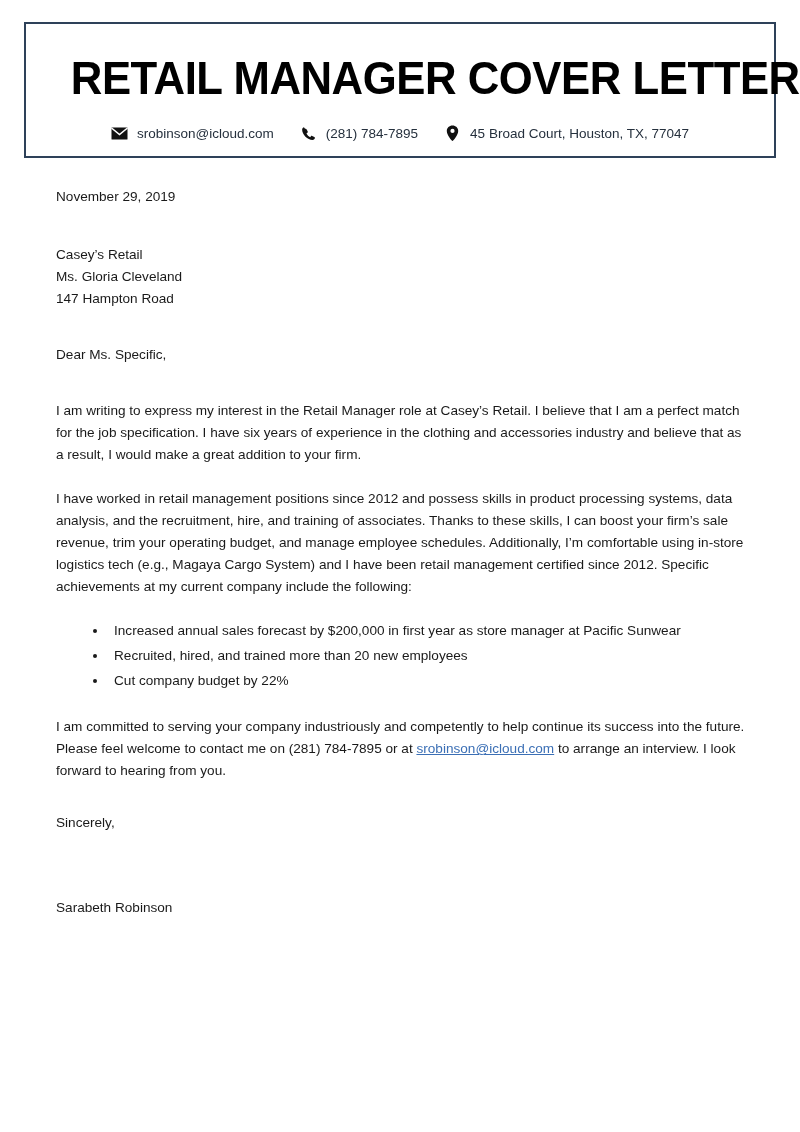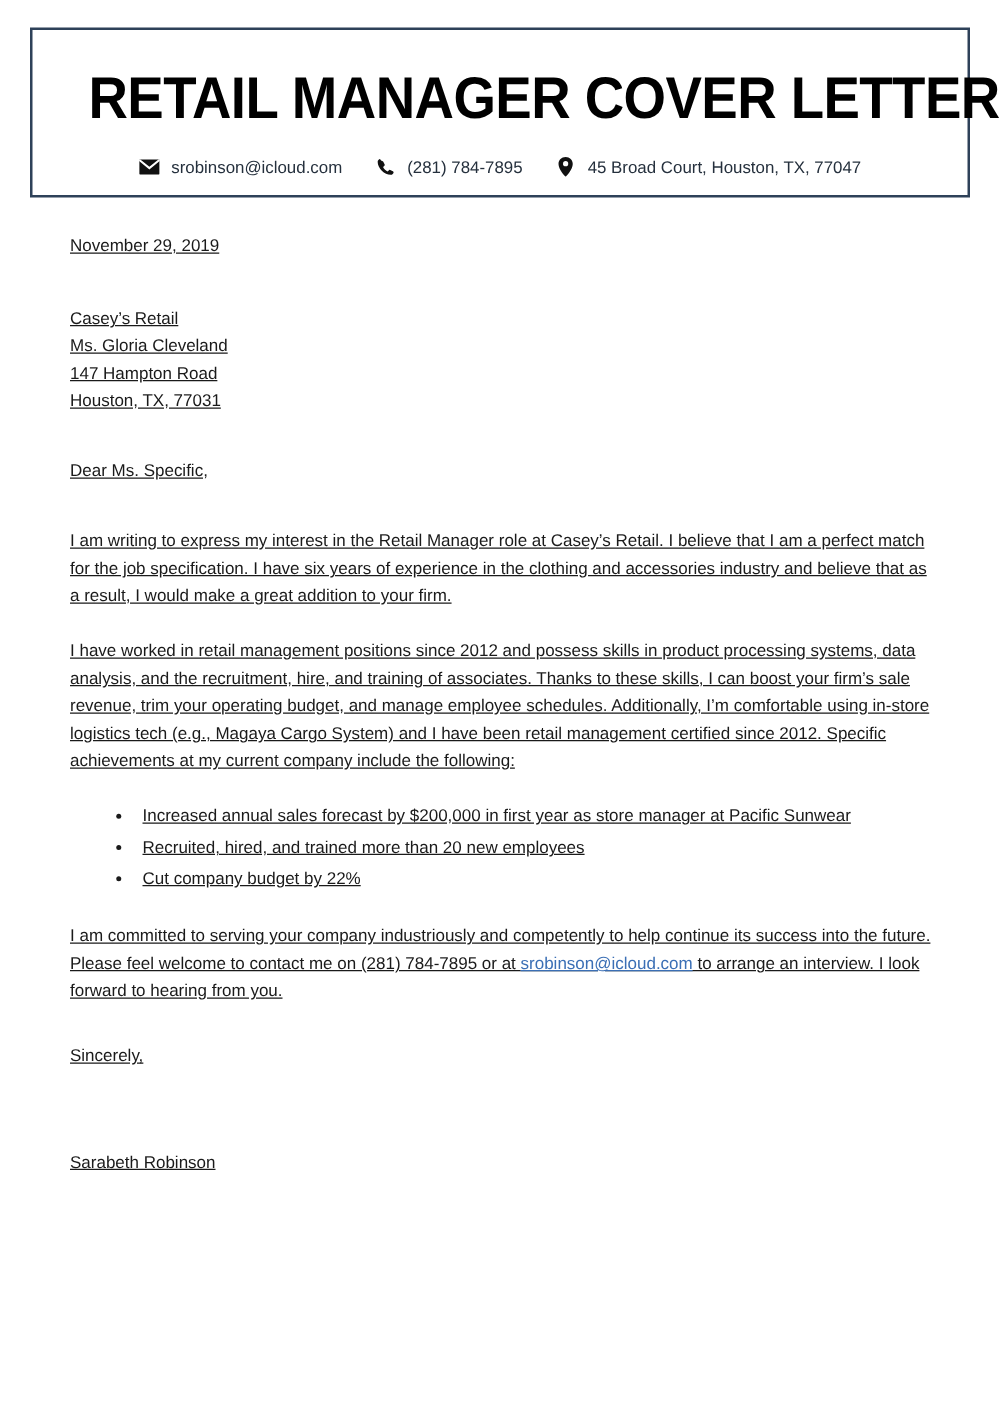--- a/index.html
+++ b/index.html
@@ -70,21 +70,20 @@
     flex: 0 0 auto;
   }
   .contact-item .ico svg { display: block; }
 
   
   .body-wrap {
     padding: 0 30px 0 32px;
     font-size: 13.6px;
     line-height: 1.62;
     color: #1a1a1a;
-    text-decoration: underline;
   }
 
   .date {
     margin: 0 0 36px 0;
   }
 
   .recipient {
     margin: 0 0 34px 0;
   }
   .recipient div { line-height: 1.62; }
@@ -164,21 +163,20 @@
   </div>
 
   <div class="body-wrap">
 
     <div class="date">November 29, 2019</div>
 
     <div class="recipient">
       <div>Casey’s Retail</div>
       <div>Ms. Gloria Cleveland</div>
       <div>147 Hampton Road</div>
-      <div>Houston, TX, 77031</div>
     </div>
 
     <div class="salutation">Dear Ms. Specific,</div>
 
     <p class="para">I am writing to express my interest in the Retail Manager role at Casey’s Retail. I believe that I am a perfect match for the job specification. I have six years of experience in the clothing and accessories industry and believe that as a result, I would make a great addition to your firm.</p>
 
     <p class="para">I have worked in retail management positions since 2012 and possess skills in product processing systems, data analysis, and the recruitment, hire, and training of associates. Thanks to these skills, I can boost your firm’s sale revenue, trim your operating budget, and manage employee schedules. Additionally, I’m comfortable using in-store logistics tech (e.g., Magaya Cargo System) and I have been retail management certified since 2012. Specific achievements at my current company include the following:</p>
 
     <ul class="achievements">
       <li>Increased annual sales forecast by $200,000 in first year as store manager at Pacific Sunwear</li>

